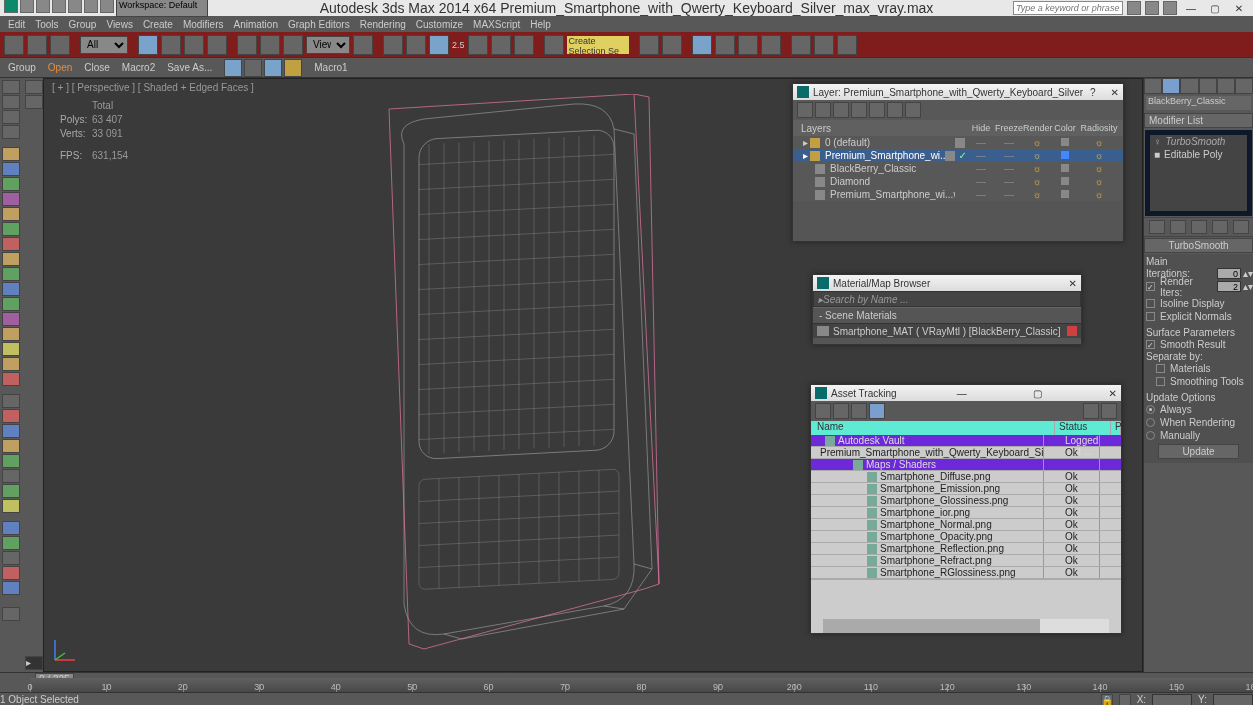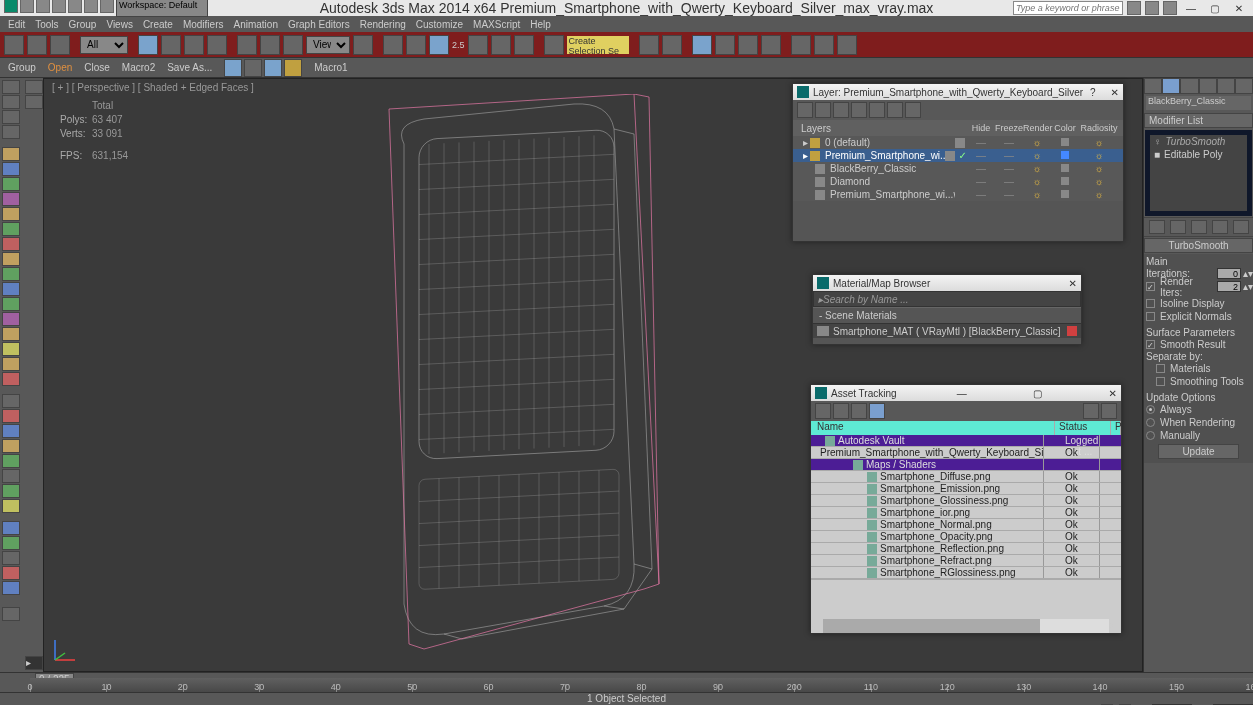--- a/index.html
+++ b/index.html
@@ -80,21 +80,21 @@
 .mat-row .red { width:10px; height:10px; background:#d04040; margin-left:auto; }
 
 
 .asset-menu { background:#585858; height:16px; display:flex; gap:10px; padding:0 6px; align-items:center; }
 .asset-tb { background:#585858; height:20px; display:flex; gap:2px; padding:0 4px; align-items:center; }
 .asset-head { display:flex; background:#5eead4; height:14px; color:#333; }
 .asset-head .ah-name { flex:1; padding-left:6px; border-right:1px solid #aaa; }
 .asset-head .ah-col { width:56px; padding-left:4px; border-right:1px solid #aaa; }
 .asset-body { background:#666; max-height:170px; overflow:hidden; }
 .asset-row { display:flex; height:12px; background:#cccccc; border-bottom:1px solid #aaa; color:#222; }
-.asset-row.dark { background:#4c1d95; color:#ddd; }
+.asset-row.dark { background:#6d28d9; color:#ddd; }
 .asset-row .ar-name { flex:1; padding-left:6px; white-space:nowrap; overflow:hidden; display:flex; align-items:center; }
 .asset-row .ar-col { width:56px; padding-left:21px; border-left:1px solid #999; }
 .asset-row .indent { display:inline-block; }
 .asset-row .a-icon{ width:10px; height:10px; background:#7a9; margin-right:3px; display:inline-block;}
 .asset-scroll { height:14px; background:#ddd; display:flex; }
 .asset-scroll .thumb { background:#aaa; height:100%; }
 
 
 .command-panel { width: 110px; background: #585858; border-left:1px solid #333; display:flex; flex-direction:column; }
 .cp-tabs { display:flex; height:16px; background:#606060; }
@@ -117,21 +117,21 @@
 .cp-iconrow .ib { width:16px; height:14px; background:#666; border:1px solid #444;}
 
 
 .timeline { background:#585858; height:20px; position:relative; border-top:1px solid #333; display:flex; align-items:flex-end;}
 .time-key { position:absolute; left:35px; top:0; background:#888; padding:0 3px; font-size:10px; border:1px solid #444;}
 .time-ruler { flex:1; height:14px; background:linear-gradient(#606060,#484848); position:relative; margin-left:30px;}
 .tick { position:absolute; bottom:0; width:1px; height:8px; background:#888; }
 .tick-lbl { position:absolute; bottom:0; font-size:9px; color:#bbb; transform:translateX(-50%);}
 
 
-.status1 { background:#585858; height:14px; display:flex; align-items:center; padding:0 0; border-top:1px solid #333; flex-direction:column;}
+.status1 { background:#585858; height:14px; display:flex; align-items:center; padding:0 0; border-top:1px solid #333; }
 .status1 .sel-text { color:#ccc; }
 .status1 .right { margin-left:auto; display:flex; gap:6px; align-items:center;}
 .coord-input { width:40px; height:12px; background:#666; border:1px solid #333; }
 </style>
 </head>
 <body>
 
 <div class="titlebar">
   <div class="titlebar-left">
     <div class="titlebar-icon" style="background:#0a8a6a;"></div>

